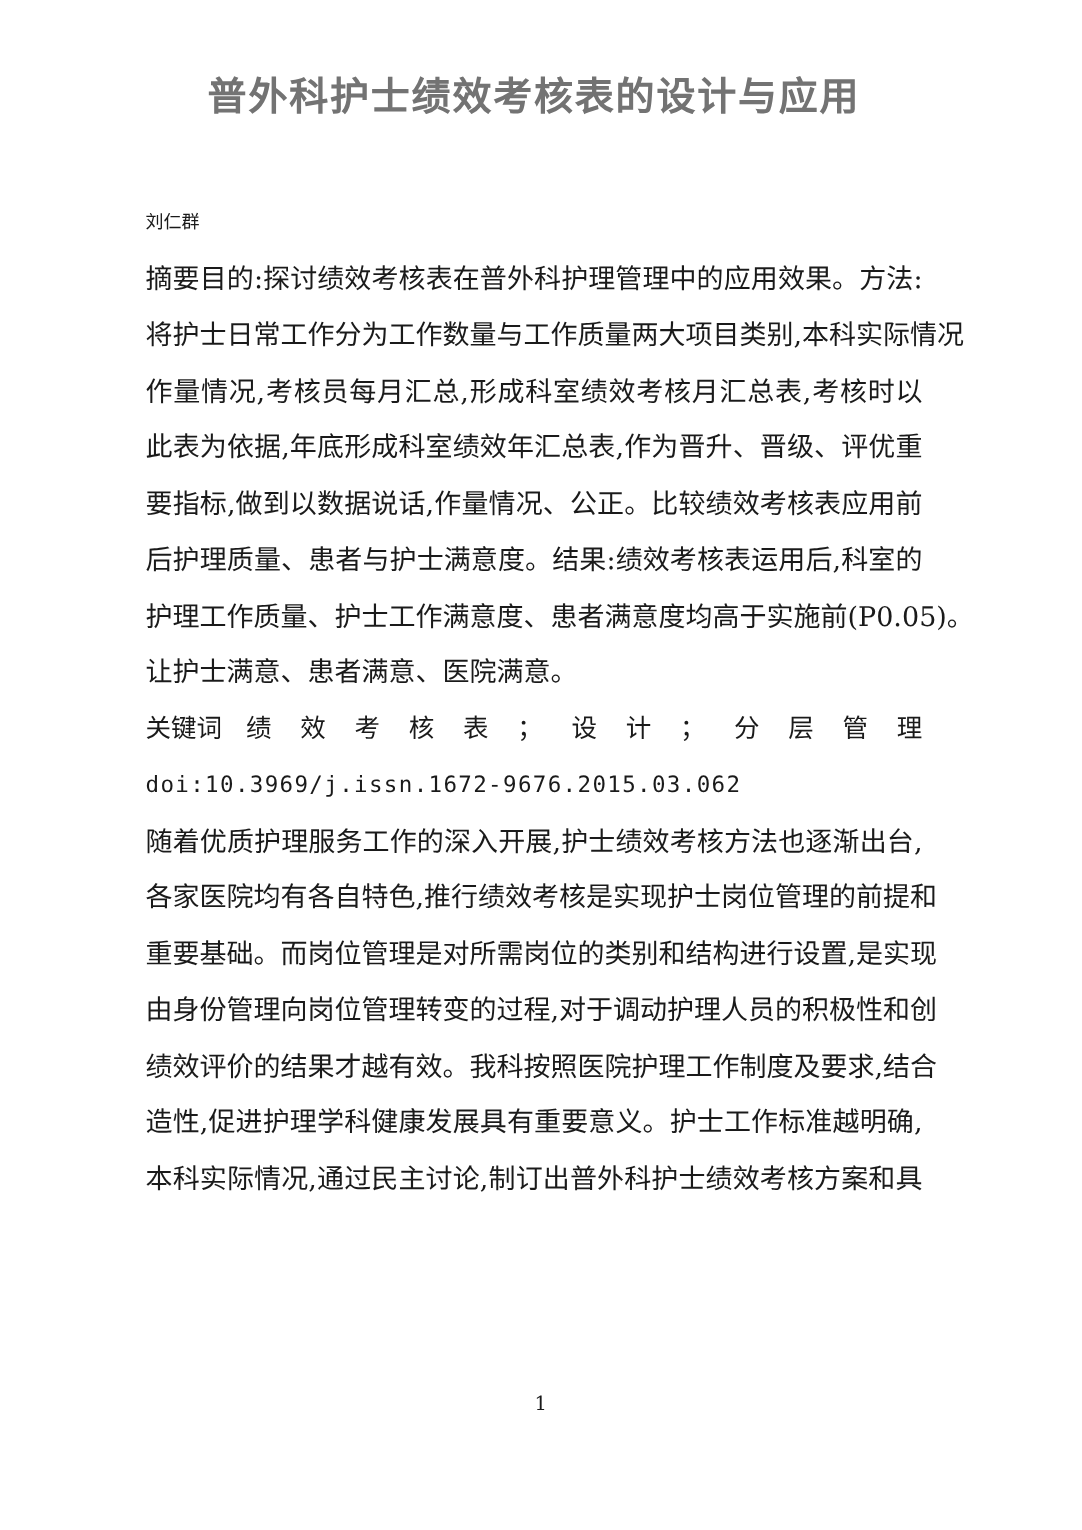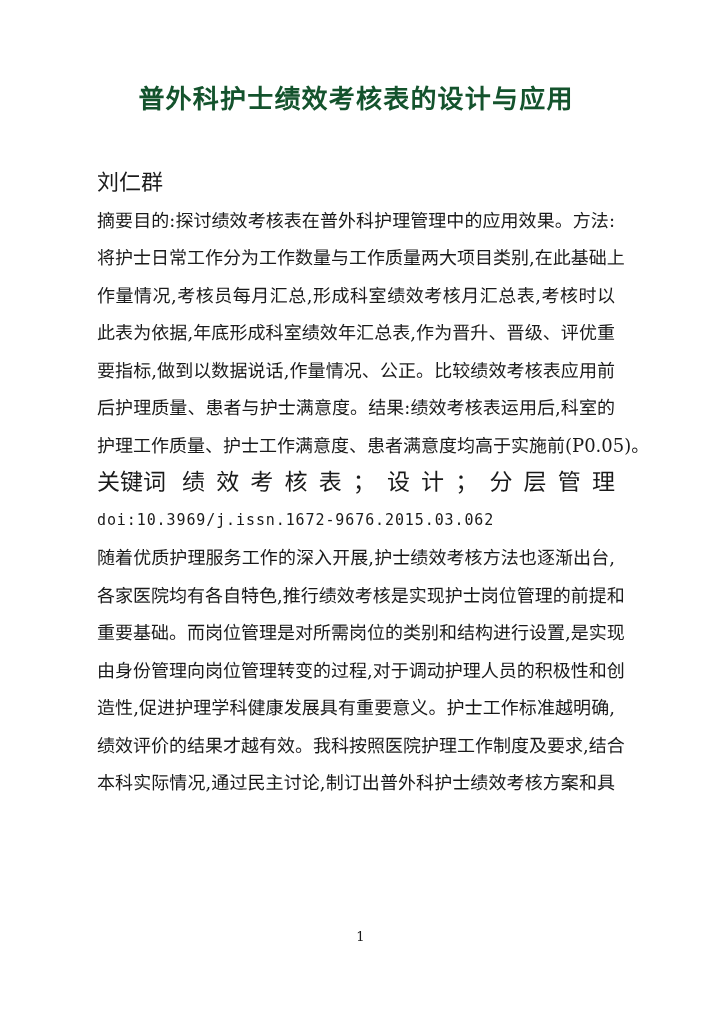--- a/index.html
+++ b/index.html
@@ -27,35 +27,35 @@
   .content {
     position: absolute;
     left: 97px;
     top: 0;
     width: 518px;
   }
 
   
   .doc-title {
     margin: 0;
-    padding-top: 82px;
+    padding-top: 48px;
     font-size: 26px;
     line-height: 34px;
     font-weight: 700;
     text-align: center;
     letter-spacing: 1.2px;
-    color: #14532d;
+    color: #737373;
     font-family: "DejaVu Serif", "Liberation Serif", serif;
   }
 
   
   .author-line {
     margin: 0;
     padding-top: 48px;
-    font-size: 22px;
+    font-size: 12px;
     line-height: 37.5px;
     text-align: left;
     color: #1a1a1a;
   }
 
   
   .body-line {
     margin: 0;
     font-size: 18px;
     line-height: 37.5px;
@@ -65,21 +65,21 @@
     white-space: pre;
   }
   .body-line.last-line,
   .body-line.ragged {
     text-align-last: left;
   }
 
   
   .kw-line {
     margin: 0;
-    font-size: 23px;
+    font-size: 17px;
     line-height: 37.5px;
     color: #1a1a1a;
     display: flex;
     align-items: baseline;
     width: 100%;
   }
   .kw-label {
     flex: 0 0 auto;
     white-space: pre;
   }
@@ -120,26 +120,27 @@
 
 <div class="page">
   <div class="content">
 
     <h1 class="doc-title">普外科护士绩效考核表的设计与应用</h1>
 
     <p class="author-line">刘仁群</p>
 
     <div>
       <p class="body-line">摘要目的:探讨绩效考核表在普外科护理管理中的应用效果。方法:</p>
-      <p class="body-line">将护士日常工作分为工作数量与工作质量两大项目类别,在此基础上</p>
+      <p class="body-line">将护士日常工作分为工作数量与工作质量两大项目类别,本科实际情况</p>
       <p class="body-line">作量情况,考核员每月汇总,形成科室绩效考核月汇总表,考核时以</p>
       <p class="body-line">此表为依据,年底形成科室绩效年汇总表,作为晋升、晋级、评优重</p>
       <p class="body-line">要指标,做到以数据说话,作量情况、公正。比较绩效考核表应用前</p>
       <p class="body-line">后护理质量、患者与护士满意度。结果:绩效考核表运用后,科室的</p>
       <p class="body-line">护理工作质量、护士工作满意度、患者满意度均高于实施前(P0.05)。</p>
+      <p class="body-line ragged">让护士满意、患者满意、医院满意。</p>
     </div>
 
     <div class="kw-line">
       <span class="kw-label">关键词</span>
       <span class="kw-terms">
         <span>绩</span>
         <span>效</span>
         <span>考</span>
         <span>核</span>
         <span>表</span>
@@ -154,21 +155,21 @@
       </span>
     </div>
 
     <p class="doi-line">doi:10.3969/j.issn.1672-9676.2015.03.062</p>
 
     <div>
       <p class="body-line">随着优质护理服务工作的深入开展,护士绩效考核方法也逐渐出台,</p>
       <p class="body-line">各家医院均有各自特色,推行绩效考核是实现护士岗位管理的前提和</p>
       <p class="body-line">重要基础。而岗位管理是对所需岗位的类别和结构进行设置,是实现</p>
       <p class="body-line">由身份管理向岗位管理转变的过程,对于调动护理人员的积极性和创</p>
+      <p class="body-line">绩效评价的结果才越有效。我科按照医院护理工作制度及要求,结合</p>
       <p class="body-line">造性,促进护理学科健康发展具有重要意义。护士工作标准越明确,</p>
-      <p class="body-line">绩效评价的结果才越有效。我科按照医院护理工作制度及要求,结合</p>
       <p class="body-line">本科实际情况,通过民主讨论,制订出普外科护士绩效考核方案和具</p>
     </div>
 
   </div>
 
   <div class="page-number">1</div>
 </div>
 
 </body></html>

